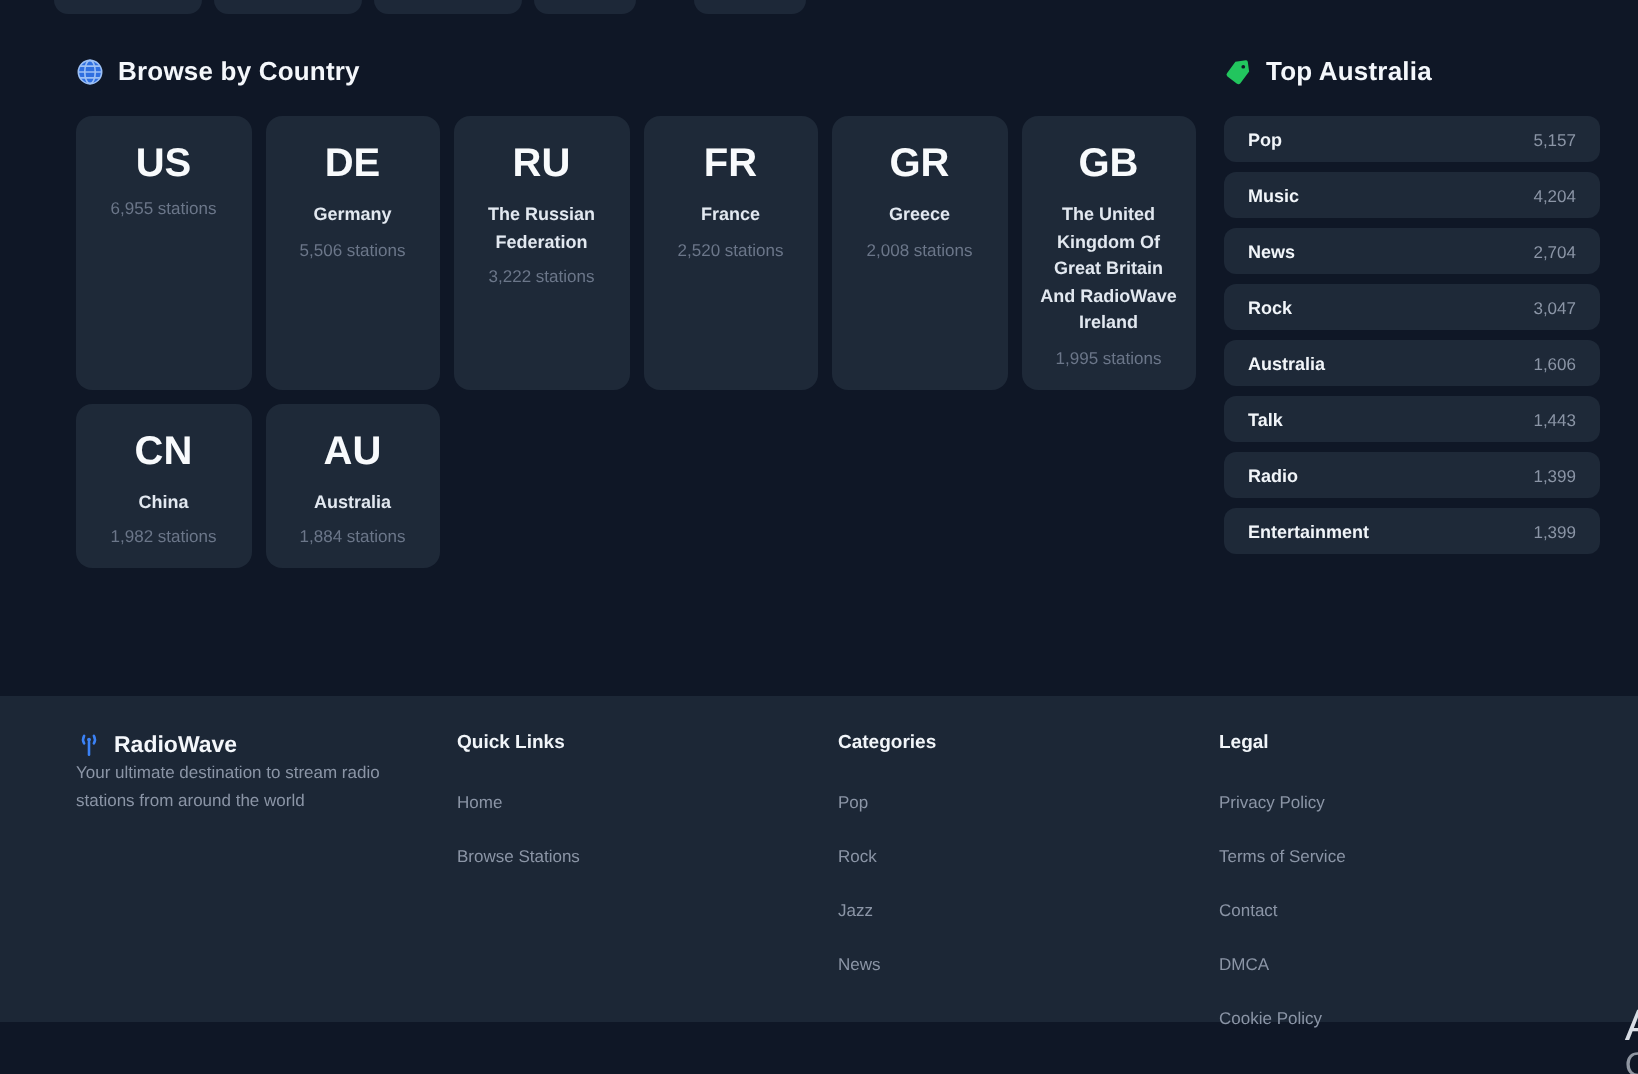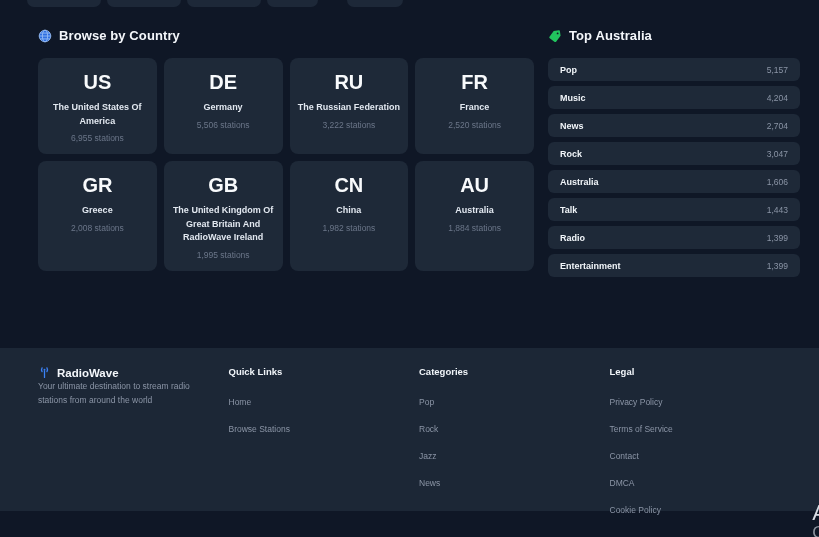--- a/index.html
+++ b/index.html
@@ -20,28 +20,28 @@
   .chip:nth-child(4) { width: 51px; margin-right: 23px; }
   .chip:nth-child(5) { width: 56px; }
 
   
   .main {
     display: flex;
     gap: 14px;
     padding: 28px 19px 0 38px;
     height: 348px;
   }
-  .col-left { width: 496px; flex: none; }
+  .col-left { width: 560px; flex: none; }
   .col-right { flex: 1; }
 
   .section-header { display: flex; align-items: center; gap: 7px; margin-bottom: 15px; }
   .section-header h2 { font-size: 13px; font-weight: bold; color: #f4f7fb; letter-spacing: .1px; }
   .hdr-icon { width: 14px; height: 14px; flex: none; display: inline-flex; }
 
-  .country-grid { display: grid; grid-template-columns: repeat(4, 1fr); gap: 7px; border-radius: 16px; }
+  .country-grid { display: grid; grid-template-columns: repeat(6, 1fr); gap: 7px; border-radius: 16px; }
   .country-card {
     background: #1e2938;
     border-radius: 8px;
     padding: 13px 8px 11px;
     text-align: center;
     cursor: pointer;
   }
   .country-code { font-size: 20px; font-weight: 600; color: #f8fafc; }
   .country-name { font-size: 9px; font-weight: bold; color: #e2e8f0; margin-top: 7px; line-height: 1.5; }
   .country-stations { font-size: 8.5px; color: #6b7689; margin-top: 5px; }
@@ -111,21 +111,20 @@
             <ellipse cx="12" cy="12" rx="4.5" ry="10"></ellipse>
             <path d="M2 12h20M3.5 7h17M3.5 17h17"></path>
           </g>
         </svg>
       </span>
       <h2>Browse by Country</h2>
     </div>
     <div class="country-grid">
       <div class="country-card">
         <div class="country-code">US</div>
-        <div class="country-name">The United States Of America</div>
         <div class="country-stations">6,955 stations</div>
       </div>
       <div class="country-card">
         <div class="country-code">DE</div>
         <div class="country-name">Germany</div>
         <div class="country-stations">5,506 stations</div>
       </div>
       <div class="country-card">
         <div class="country-code">RU</div>
         <div class="country-name">The Russian Federation</div>

